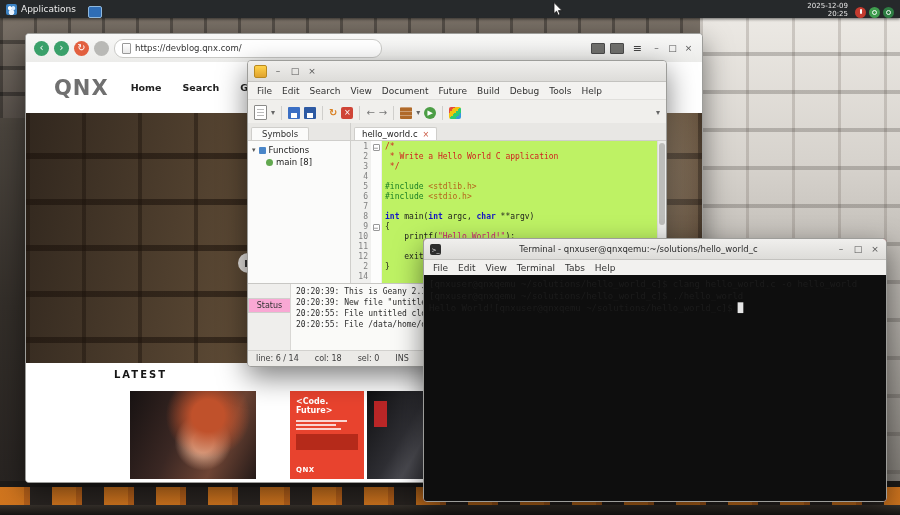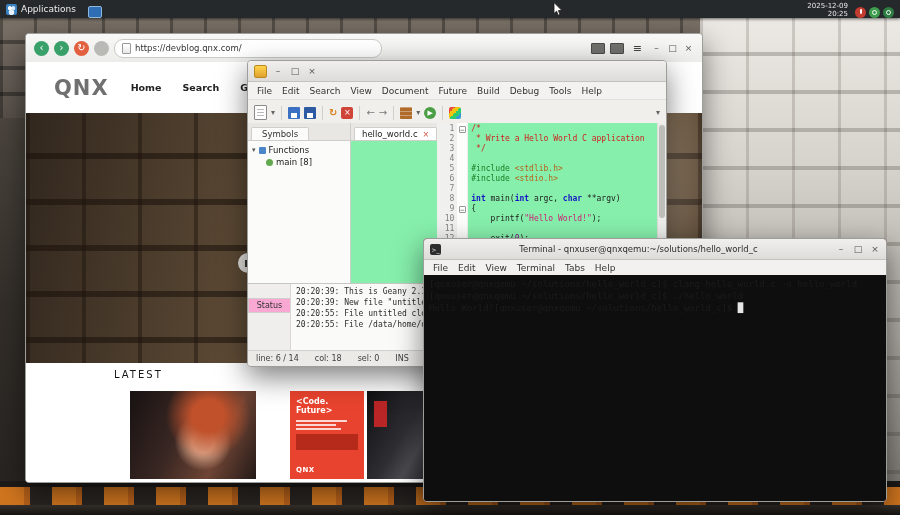--- a/index.html
+++ b/index.html
@@ -72,21 +72,21 @@
   .site-nav{display:flex;gap:21px}
   .nav-item{font-size:9.5px;font-weight:bold;color:#222}
   .hero{position:absolute;top:51px;left:0;right:0;height:250px;
       background:radial-gradient(circle at 78% 28%,rgba(255,245,228,.45) 0 8%,transparent 30%),
                  repeating-linear-gradient(90deg,rgba(28,19,12,.45) 0 4px,transparent 4px 56px),
                  repeating-linear-gradient(180deg,transparent 0 40px,rgba(25,16,10,.55) 40px 46px),
                  linear-gradient(100deg,#31271e 0%,#5d4a35 35%,#8a6d4e 55%,#a58a67 72%,#4e3d2d 100%)}
   .hero-btn{position:absolute;left:212px;top:140px;width:20px;height:20px;border-radius:50%;
             background:rgba(250,250,250,.85);display:flex;align-items:center;justify-content:center;gap:2px}
   .hero-btn i{width:2px;height:7px;background:#333;display:block}
-  .latest{position:absolute;top:307px;left:88px;font-size:10px;font-weight:normal;letter-spacing:2px;color:#161616}
+  .latest{position:absolute;top:307px;left:88px;font-size:10px;font-weight:bold;letter-spacing:2px;color:#161616}
   .card{position:absolute;top:329px;height:88px}
   .card1{left:104px;width:126px;
       background:radial-gradient(circle at 62% 28%,#c0512b 0 16%,rgba(192,81,43,0) 42%),
                  radial-gradient(circle at 58% 58%,#d9a285 0 12%,rgba(217,162,133,0) 32%),
                  linear-gradient(115deg,#171212 0%,#3a2723 40%,#6e4434 70%,#241a18 100%)}
   .card2{left:264px;width:74px;background:#e8432e;color:#fff;padding:6px;box-sizing:border-box}
   .c2-title{font-size:8px;font-weight:bold;line-height:9px}
   .c2-bars{margin-top:5px}
   .c2-bars i{display:block;height:2px;background:rgba(255,255,255,.78);margin-bottom:2px}
   .c2-bars i:nth-child(1){width:82%}.c2-bars i:nth-child(2){width:64%}.c2-bars i:nth-child(3){width:72%}
@@ -128,21 +128,21 @@
   .gside-tabs{height:18px;background:#e8e7e4;display:flex;align-items:flex-end;padding-left:3px;
               border-bottom:1px solid #cfcecb;box-sizing:border-box}
   .gside-tab{background:#fbfbfa;border:1px solid #cfcecb;border-bottom:none;font-size:8.5px;color:#333;
              padding:1px 10px;border-radius:2px 2px 0 0}
   .gtree{flex:1;padding:3px 4px;font-size:8.5px;color:#222}
   .tree-row{display:flex;align-items:center;gap:3px;height:12px}
   .tree-exp{font-size:7px;color:#555}
   .sym-ic{width:7px;height:7px;border-radius:1px;background:#4a86c8;flex:0 0 auto}
   .sym-ic.m{background:#62a84f;border-radius:50%}
   .tree-child{padding-left:14px}
-  .geditor{flex:1;display:flex;flex-direction:row;background:#86efac;min-width:0}
+  .geditor{flex:1;display:flex;flex-direction:column;background:#bef264;min-width:0}
   .gedit-tabs{height:18px;background:#e8e7e4;display:flex;align-items:flex-end;padding-left:3px;
               border-bottom:1px solid #cfcecb;box-sizing:border-box}
   .gedit-tab{display:flex;align-items:center;gap:5px;background:#fff;border:1px solid #cfcecb;border-bottom:none;
              font-size:8.5px;color:#222;padding:1px 7px;border-radius:2px 2px 0 0}
   .tab-close{color:#c9553f;font-size:8px}
   .gedit-body{flex:1;display:flex;overflow:hidden}
   .gutter{width:20px;background:#f0f0ee;color:#808080;font:8px "DejaVu Sans Mono",monospace;
           text-align:right;padding:1px 3px 0 0;box-sizing:border-box}
   .gutter .ln{height:10px;line-height:10px}
   .foldcol{width:11px;background:#fdfdfc;border-right:1px solid #eee;padding-top:1px;box-sizing:border-box}

